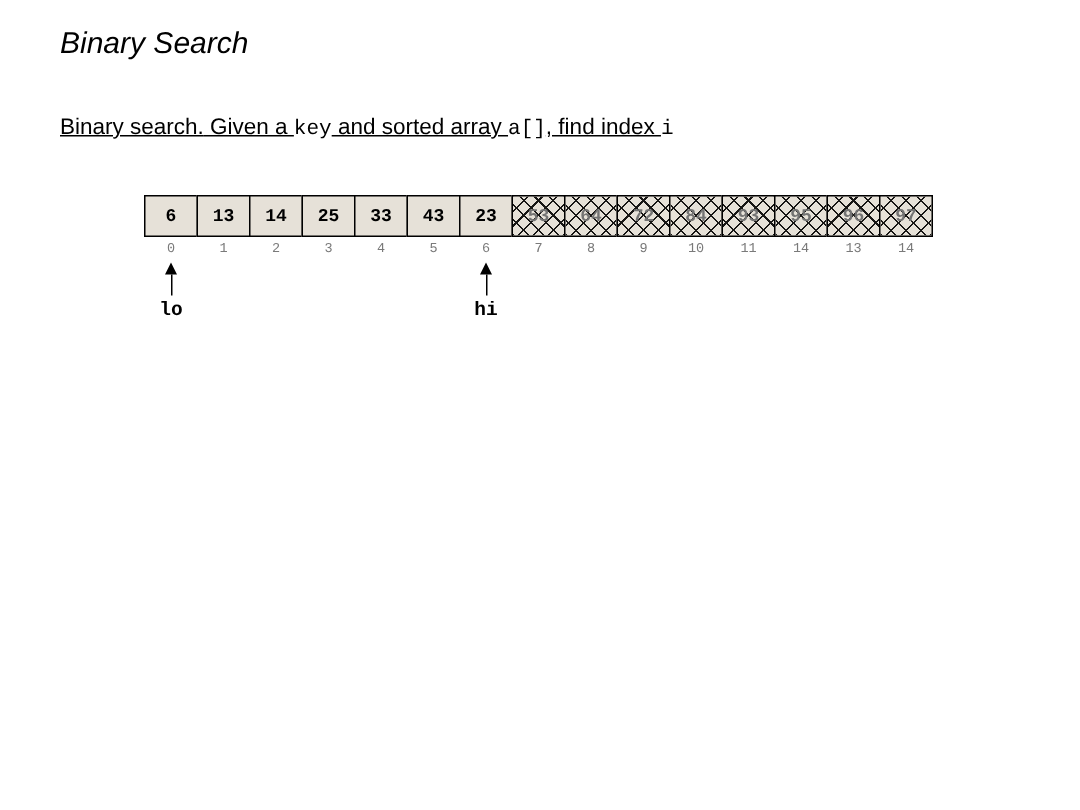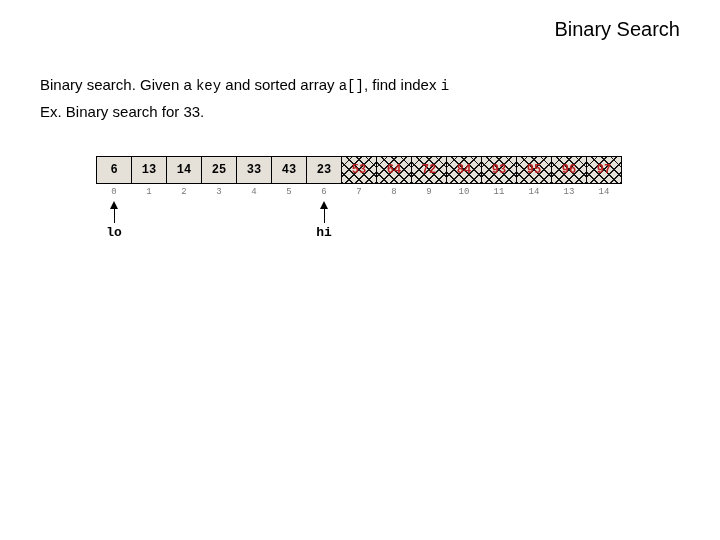--- a/index.html
+++ b/index.html
@@ -9,33 +9,34 @@
     height: 540px;
     font-family: Georgia, "Times New Roman", serif;
     background: #fff;
     color: #000;
     box-sizing: border-box;
   }
   .page {
     padding: 18px 40px 0 40px;
   }
   h1.title {
-    text-align: right;
+    text-align: left;
     font-weight: normal;
     font-size: 20px;
     margin: 0 0 34px 0;
     font-family: "Trebuchet MS", Verdana, sans-serif;
+    font-style: italic;
   }
   p.para {
     margin: 0 0 6px 0;
     font-size: 15px;
     line-height: 1.35;
   }
   p.para.block { margin-bottom: 24px; }
-  .sans { font-family: "Trebuchet MS", Verdana, sans-serif; }
+  .sans { font-family: "Trebuchet MS", Verdana, sans-serif; text-decoration: underline; }
   code.mono, span.mono {
     font-family: Liberation Mono, monospace;
     font-size: 14px;
   }
   .array-wrap {
     margin: 34px 0 0 56px;
   }
   .row { display: flex; }
   .cell {
     width: 34px;
@@ -46,21 +47,21 @@
     align-items: center;
     justify-content: center;
     font-family: "Courier New", Courier, monospace;
     font-size: 12px;
     font-weight: bold;
     background: #e6e1d8;
     position: relative;
   }
   .cell.hatched {
     background: #e6e1d8;
-    color: #b91c1c;
+    color: #737373;
     overflow: hidden;
   }
   .cell.hatched::before {
     content: "";
     position: absolute;
     inset: 0;
     background-image:
       repeating-linear-gradient(45deg, #000 0 1px, transparent 1px 7px),
       repeating-linear-gradient(-45deg, #000 0 1px, transparent 1px 7px);
     opacity: 0.9;
@@ -111,23 +112,20 @@
 <body>
 
 <div class="page">
   <h1 class="title">Binary Search</h1>
 
   <p class="para">
     <span class="sans">Binary search.</span><span class="sans">  Given a </span><span class="mono">key</span><span class="sans"> and sorted array </span><span class="mono">a[]</span><span class="sans">, find index </span><span class="mono">i</span>
   </p>
 
 
-  <p class="para">
-    <span class="sans">Ex.</span><span class="sans">  Binary search for 33.</span>
-  </p>
 
   <div class="array-wrap">
     <div class="row" id="value-row">
         <div class="cell">
           <span>6</span>
         </div>
         <div class="cell">
           <span>13</span>
         </div>
         <div class="cell">

